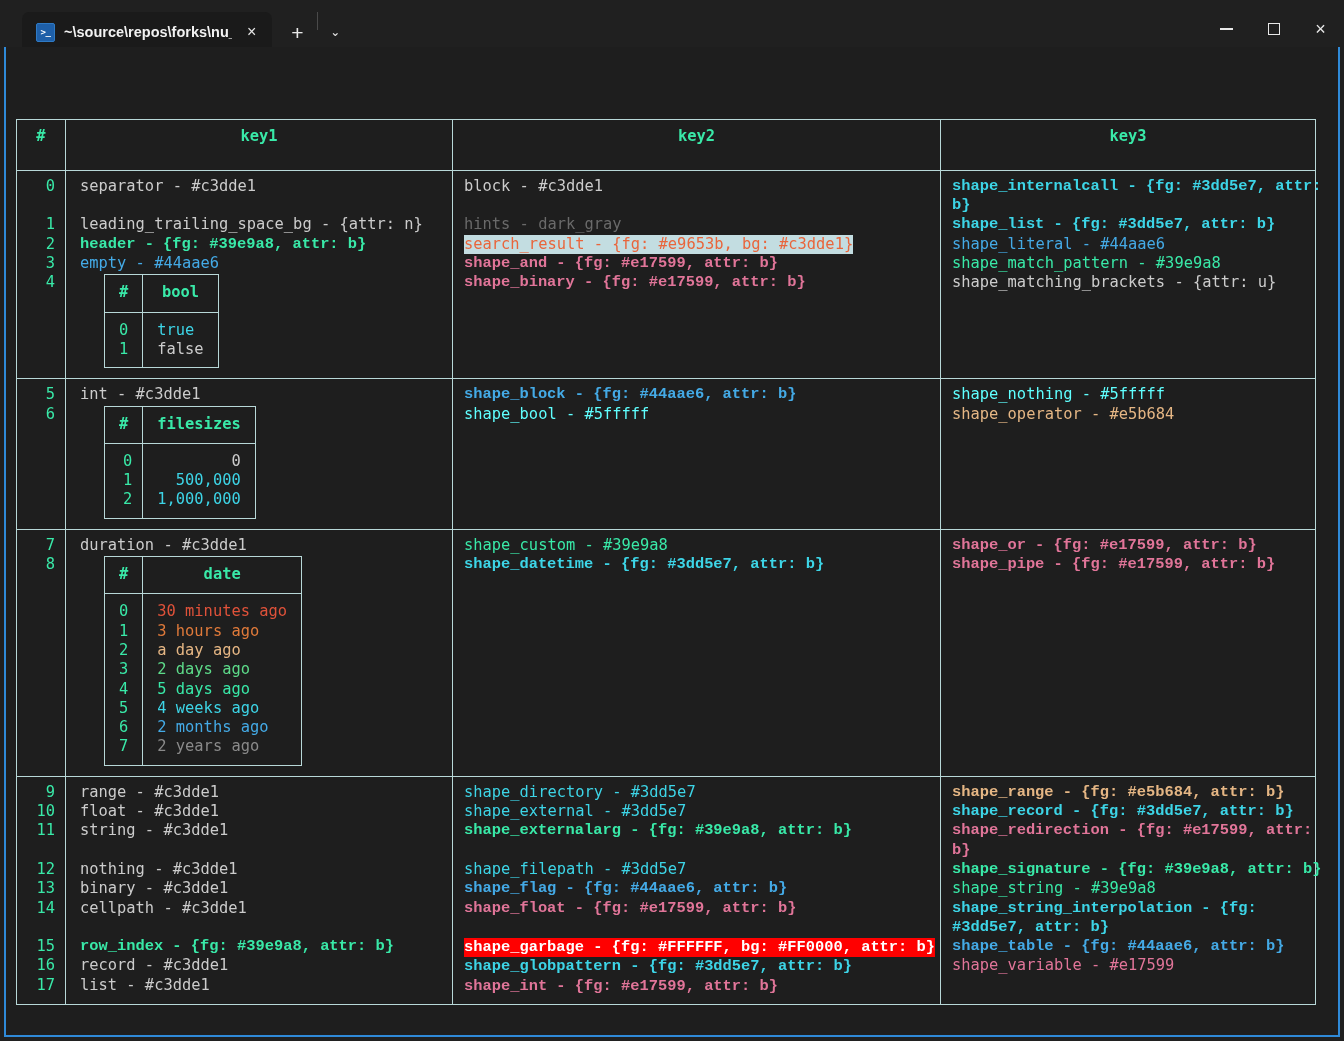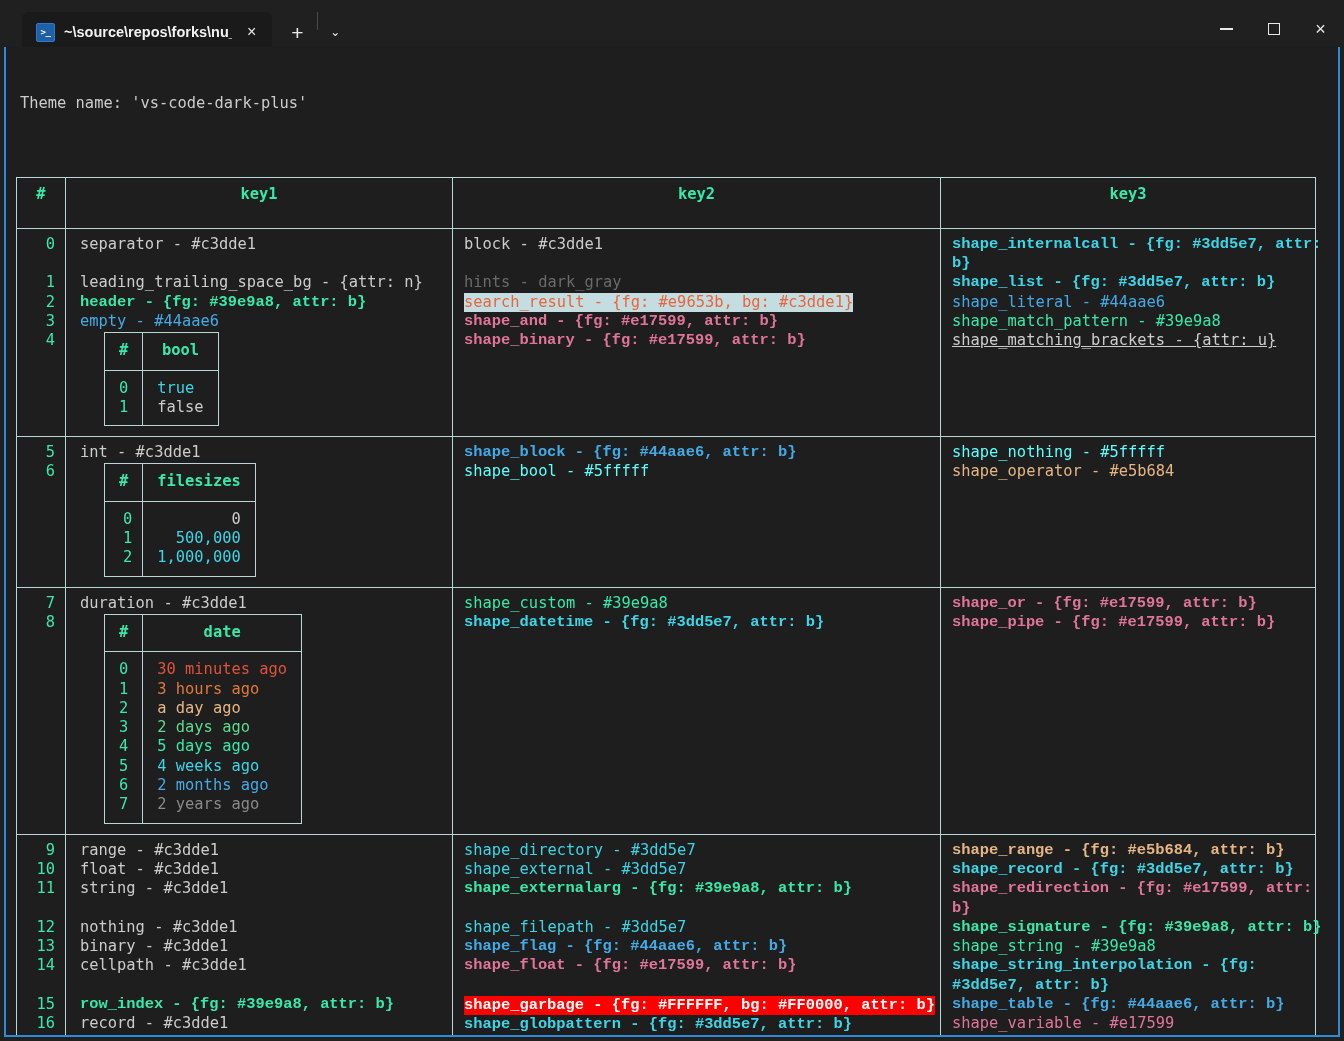--- a/index.html
+++ b/index.html
@@ -176,21 +176,21 @@
   }
   .cellbox {
     padding: 0 10px 0 14px;
     white-space: pre;
   }
   .c-k2 .cellbox, .c-k3 .cellbox { padding-left: 11px; }
 
   .ln { display: block; min-height: 19.3px; }
   .ln.blank { color: transparent; }
   .b { font-weight: bold; font-family: Liberation Mono, monospace; }
-  .u { text-decoration: underline; }
+  .u { }
 
   
   .ntab {
     border-collapse: collapse;
     table-layout: auto;
     margin: 1px 0 2px 24px;
     border: 1.3px solid #b8d8d8;
     border-radius: 6px;
   }
   .ntab td, .ntab th {
@@ -233,21 +233,20 @@
     </div>
     <div class="wincontrols">
       <div class="wc wc-min"></div>
       <div class="wc wc-max"></div>
       <div class="wc wc-close">×</div>
     </div>
   </div>
 
   <div class="term">
     <div class="term-inner">
-      <div class="themeline">Theme name: 'vs-code-dark-plus'</div>
 
       <table class="otable" id="outer-table">
         <thead>
           <tr class="hdr-row">
             <th class="c-idx">#</th>
             <th class="c-k1">key1</th>
             <th class="c-k2">key2</th>
             <th class="c-k3">key3</th>
           </tr>
         </thead>

